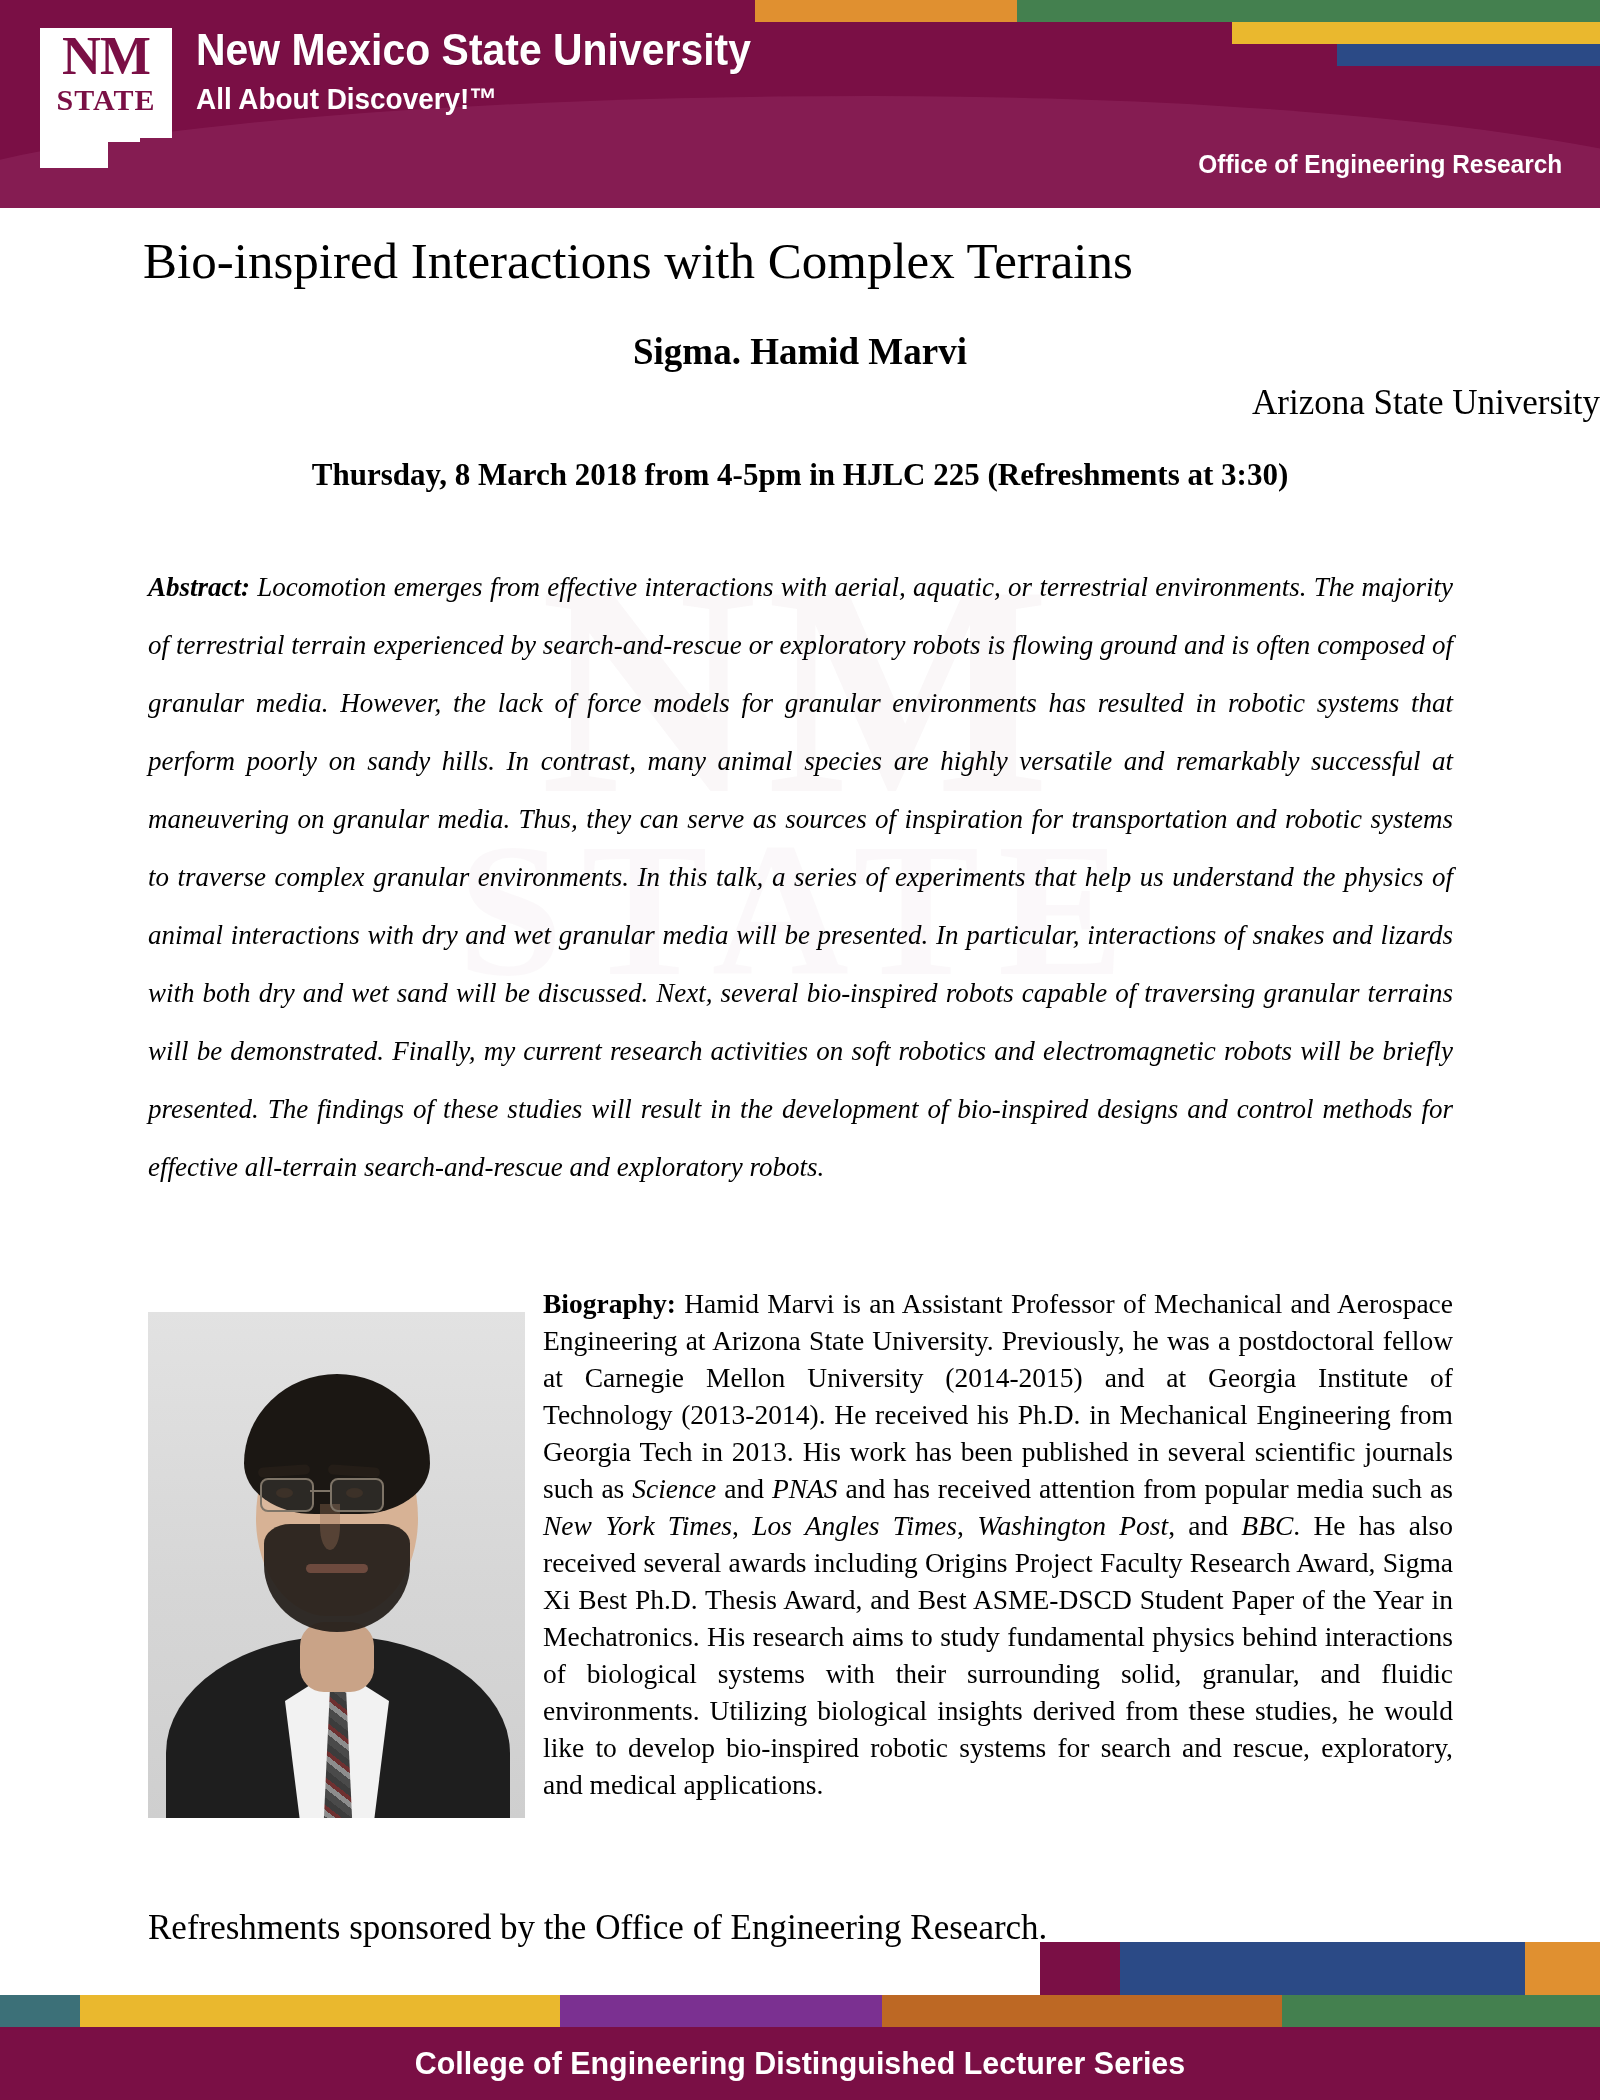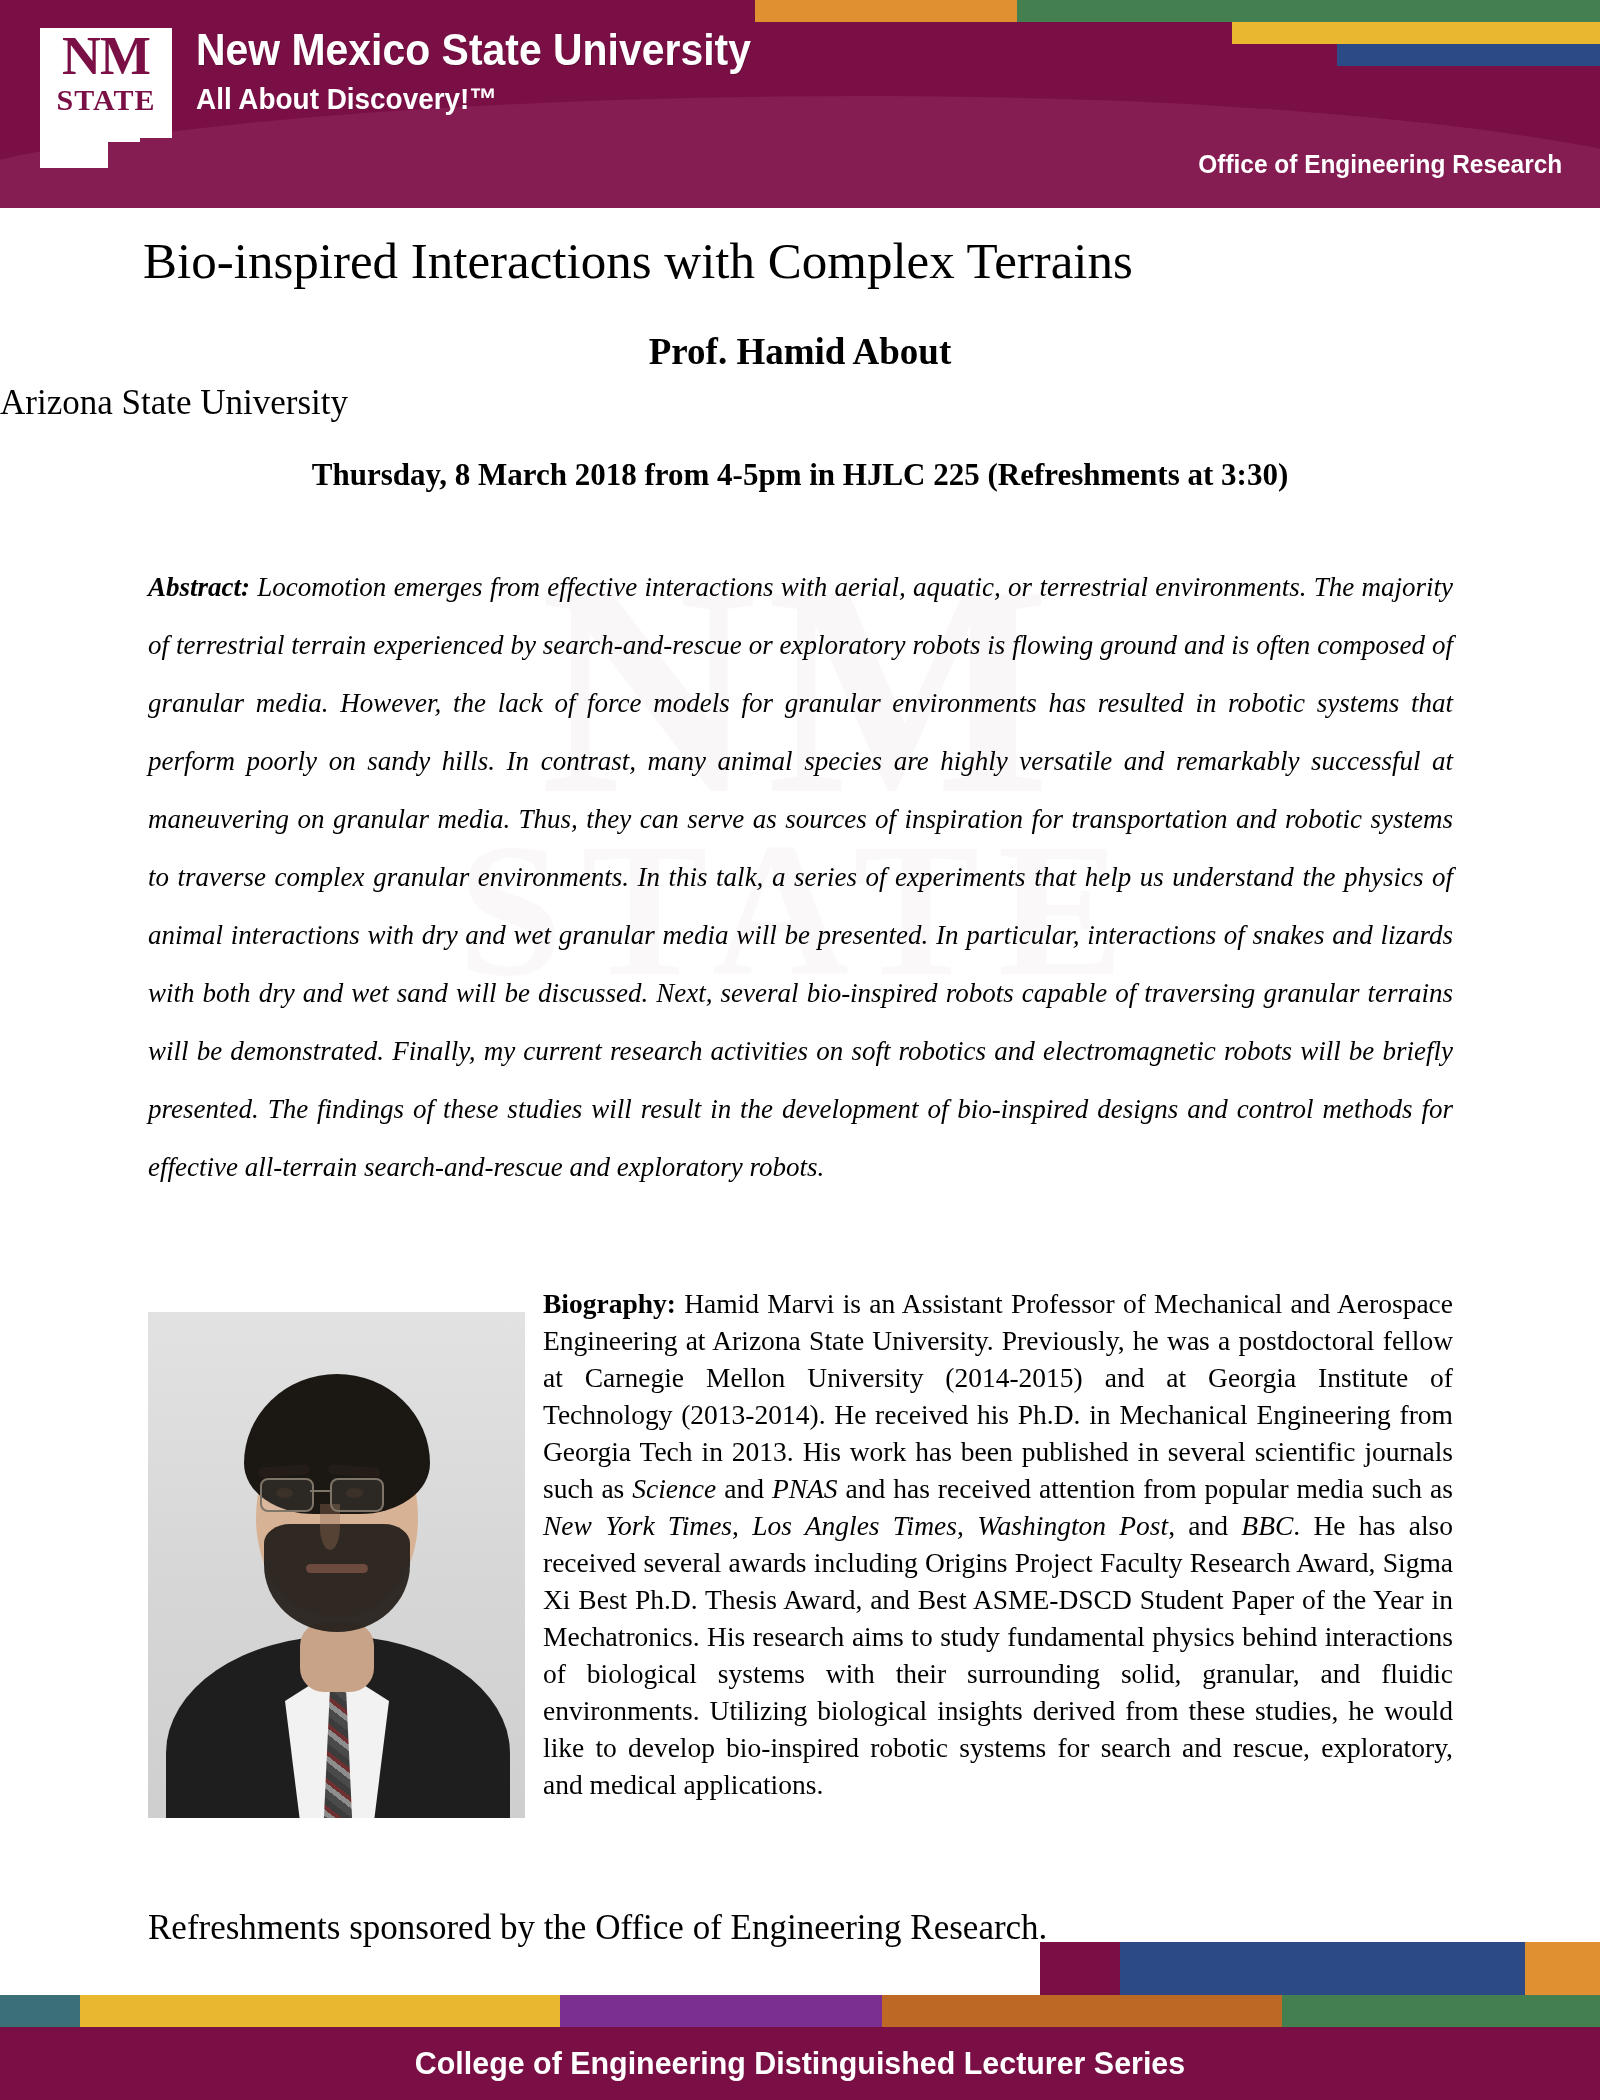--- a/index.html
+++ b/index.html
@@ -185,21 +185,21 @@
     width: 1600px;
     text-align: center;
     font-size: 37px;
     line-height: 44px;
     font-weight: 700;
   }
   .affiliation {
     position: absolute;
     left: 0; top: 382px;
     width: 1600px;
-    text-align: left;
+    text-align: right;
     font-size: 35px;
     line-height: 42px;
     font-weight: 400;
   }
   .when {
     position: absolute;
     left: 0; top: 455px;
     width: 1600px;
     text-align: center;
     font-size: 31px;
@@ -414,21 +414,21 @@
 </div>
 
 <div class="watermark">
   <div class="wm-nm">NM</div>
   <div class="wm-state">STATE</div>
 </div>
 
 <div class="content">
 
   <div class="talk-title">Bio-inspired Interactions with Complex Terrains</div>
-  <div class="speaker">Prof. Hamid About</div>
+  <div class="speaker">Sigma. Hamid Marvi</div>
   <div class="affiliation">Arizona State University</div>
   <div class="when">Thursday, 8 March 2018 from 4-5pm in HJLC 225 (Refreshments at 3:30)</div>
 
   <div class="abstract">
     <b>Abstract:</b>
     <span>Locomotion emerges from effective interactions with aerial, aquatic, or terrestrial environments. The majority of terrestrial terrain experienced by search-and-rescue or exploratory robots is flowing ground and is often composed of granular media. However, the lack of force models for granular environments has resulted in robotic systems that perform poorly on sandy hills. In contrast, many animal species are highly versatile and remarkably successful at maneuvering on granular media. Thus, they can serve as sources of inspiration for transportation and robotic systems to traverse complex granular environments. In this talk, a series of experiments that help us understand the physics of animal interactions with dry and wet granular media will be presented. In particular, interactions of snakes and lizards with both dry and wet sand will be discussed. Next, several bio-inspired robots capable of traversing granular terrains will be demonstrated. Finally, my current research activities on soft robotics and electromagnetic robots will be briefly presented. The findings of these studies will result in the development of bio-inspired designs and control methods for effective all-terrain search-and-rescue and exploratory robots.</span>
   </div>
 
   <div class="bio-wrap">
     <div class="photo">

